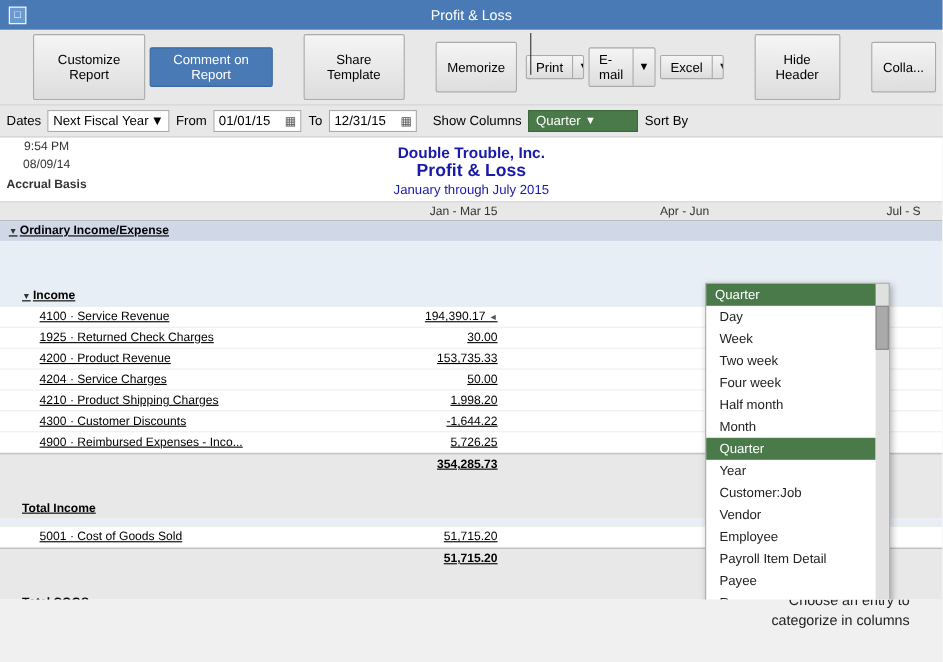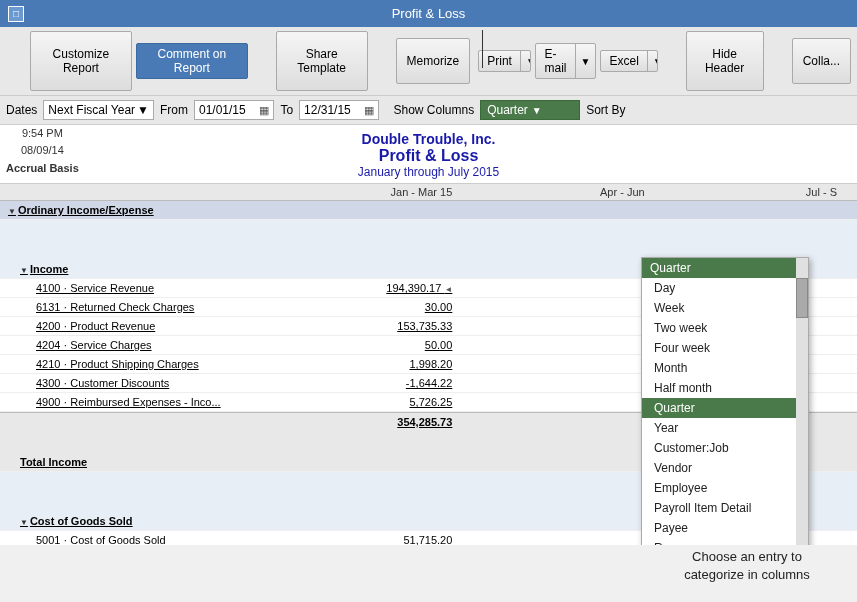--- a/index.html
+++ b/index.html
@@ -12,24 +12,24 @@
       color: #222;
       font-family: Arial, sans-serif;
     }
     .annotation-top {
       top: 8px;
       left: 290px;
       width: 220px;
       text-align: center;
     }
     .annotation-bottom {
-      bottom: 18px;
+      bottom: 29px;
       right: 30px;
       width: 160px;
-      text-align: center;
+      text-align: right;
       line-height: 1.4;
     }
     .arrow-line-top {
       position: absolute;
       top: 30px;
       left: 482px;
       width: 1px;
       height: 38px;
       background: #333;
     }
@@ -418,21 +418,21 @@
           <div class="tcell amount"></div>
           <div class="tcell amount"></div>
         </div>
         <div class="trow">
           <div class="tcell indent2">4100 · Service Revenue</div>
           <div class="tcell amount">194,390.17 <span class="triangle-sm">◄</span></div>
           <div class="tcell amount"></div>
           <div class="tcell amount"></div>
         </div>
         <div class="trow">
-          <div class="tcell indent2">6131 · Returned Check Charges</div>
+          <div class="tcell indent2">1925 · Returned Check Charges</div>
           <div class="tcell amount">30.00</div>
           <div class="tcell amount"></div>
           <div class="tcell amount"></div>
         </div>
         <div class="trow">
           <div class="tcell indent2">4200 · Product Revenue</div>
           <div class="tcell amount">153,735.33</div>
           <div class="tcell amount"></div>
           <div class="tcell amount"></div>
         </div>
@@ -460,21 +460,20 @@
           <div class="tcell amount"></div>
           <div class="tcell amount"></div>
         </div>
         <div class="trow total-row">
           <div class="tcell indent1">Total Income</div>
           <div class="tcell amount">354,285.73</div>
           <div class="tcell amount"></div>
           <div class="tcell amount"></div>
         </div>
         <div class="trow subsection">
-          <div class="tcell indent1"><span class="triangle">▼</span>Cost of Goods Sold</div>
           <div class="tcell amount"></div>
           <div class="tcell amount"></div>
           <div class="tcell amount"></div>
         </div>
         <div class="trow">
           <div class="tcell indent2">5001 · Cost of Goods Sold</div>
           <div class="tcell amount">51,715.20</div>
           <div class="tcell amount"></div>
           <div class="tcell amount"></div>
         </div>
@@ -487,22 +486,22 @@
       </div>
   </div>
 
   <div class="dropdown-overlay" id="dropdown-overlay">
     <div class="dropdown-header" id="dropdown-header">Quarter</div>
     <div id="dropdown-items" style="position: relative; padding-right: 12px;">
         <div class="dropdown-item">Day</div>
         <div class="dropdown-item">Week</div>
         <div class="dropdown-item">Two week</div>
         <div class="dropdown-item">Four week</div>
+        <div class="dropdown-item">Half month</div>
         <div class="dropdown-item">Month</div>
-        <div class="dropdown-item">Half month</div>
         <div class="dropdown-item selected">Quarter</div>
         <div class="dropdown-item">Year</div>
         <div class="dropdown-item">Customer:Job</div>
         <div class="dropdown-item">Vendor</div>
         <div class="dropdown-item">Employee</div>
         <div class="dropdown-item">Payroll Item Detail</div>
         <div class="dropdown-item">Payee</div>
         <div class="dropdown-item">Rep</div>
       </div>
     <div class="dropdown-scrollbar">

